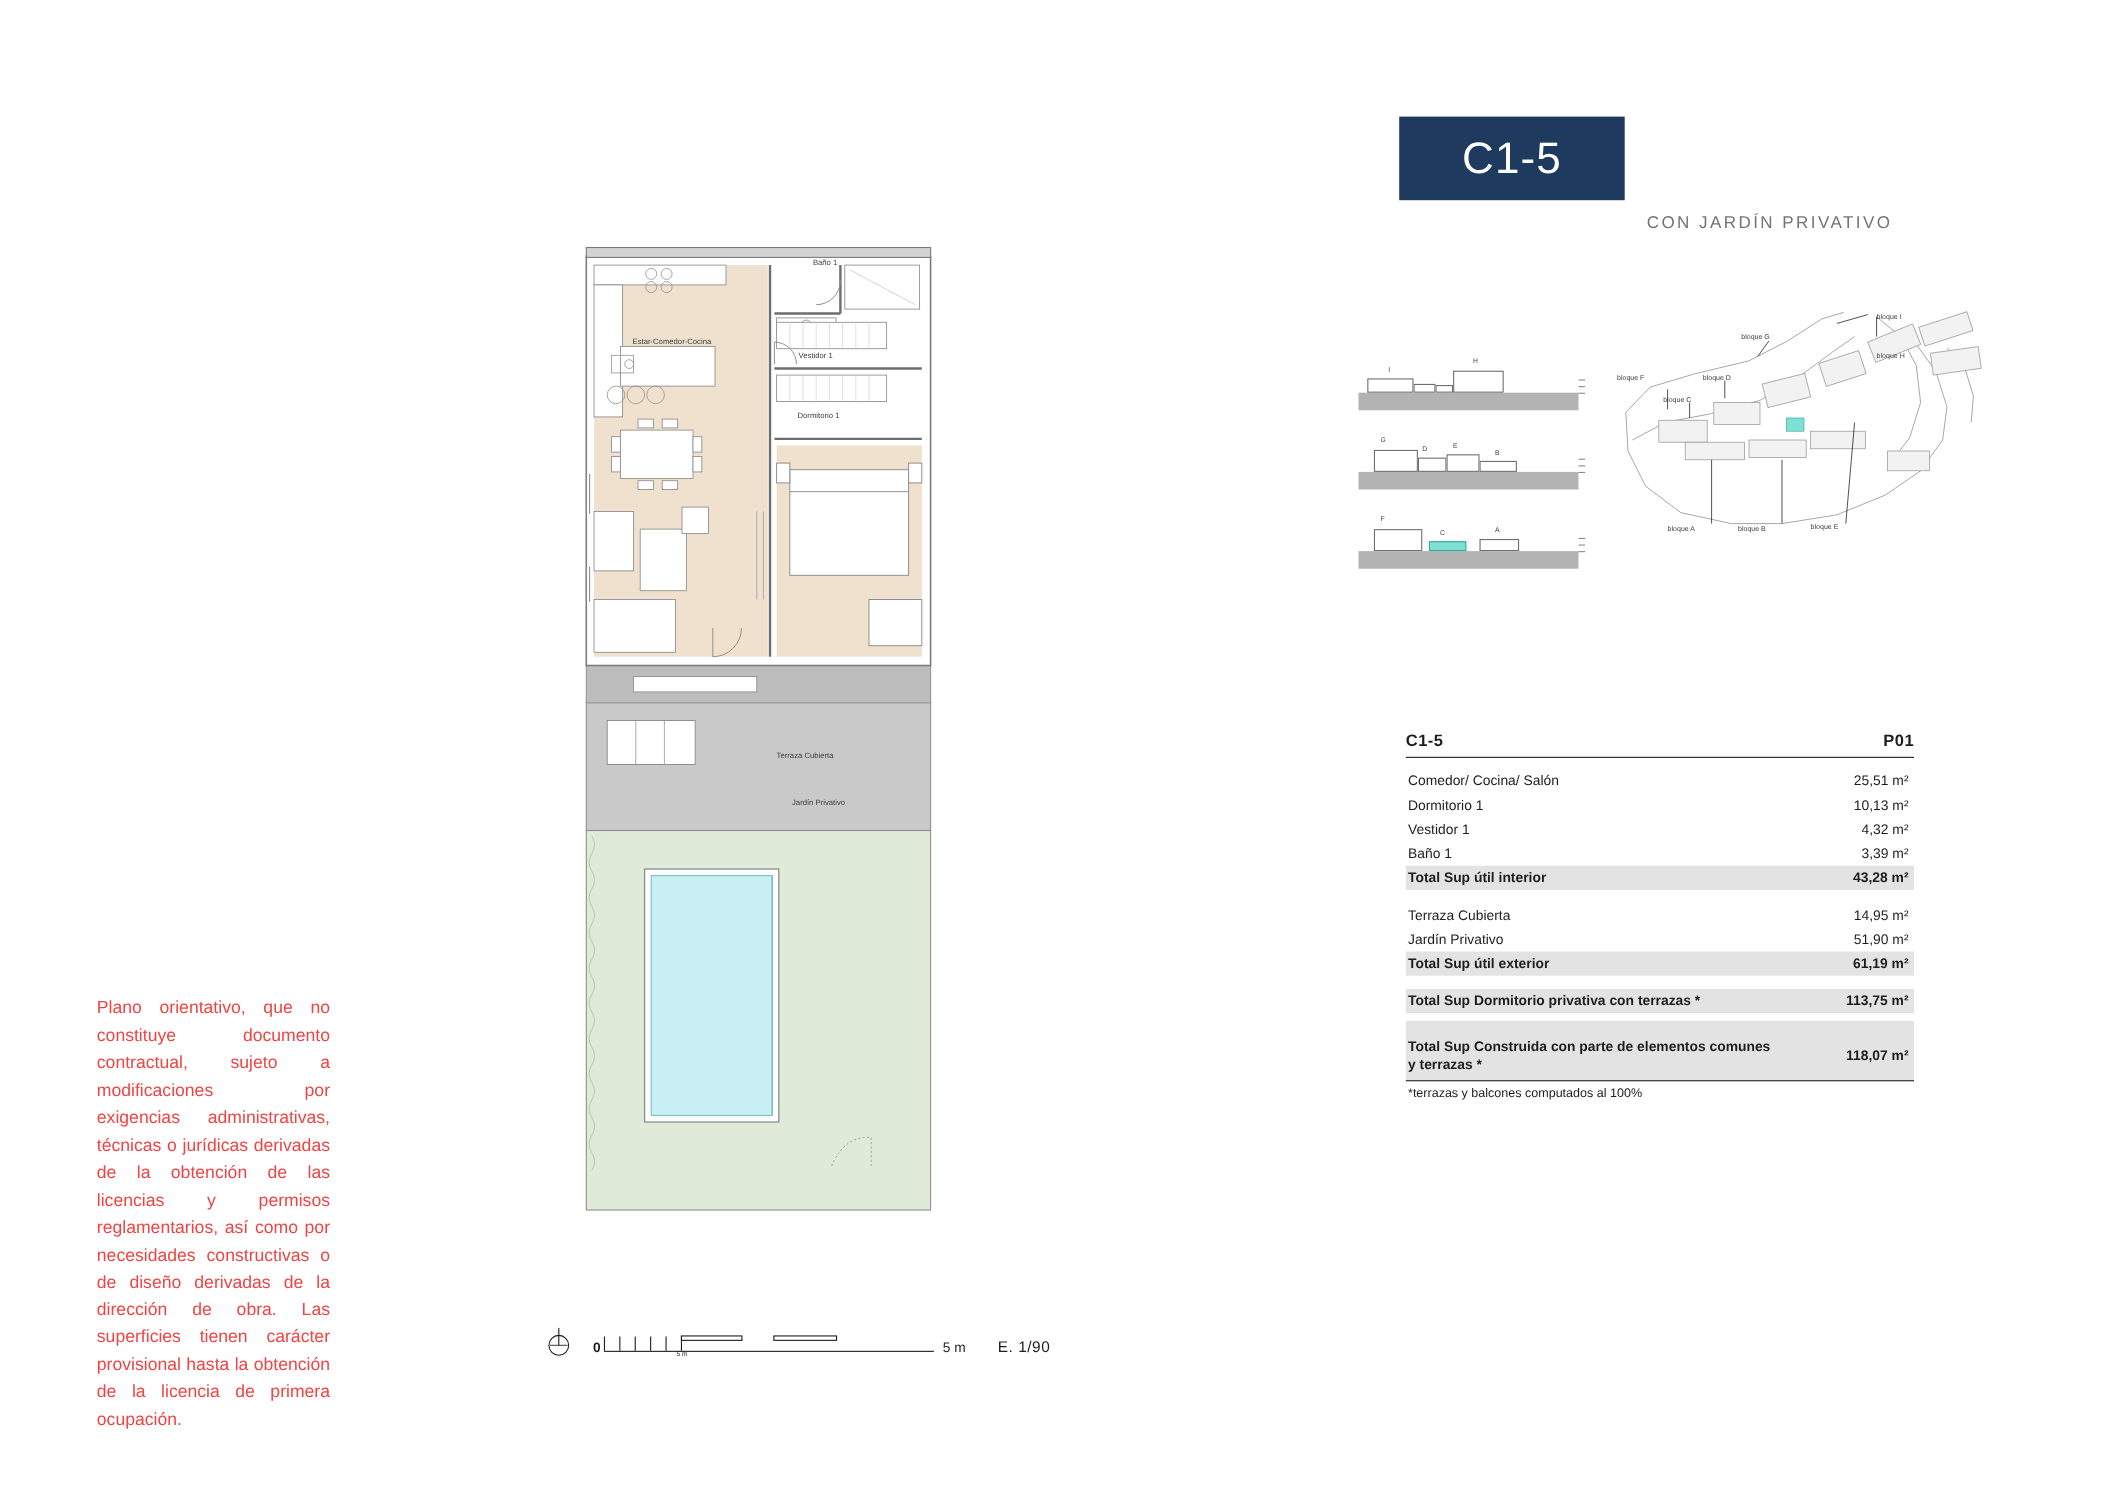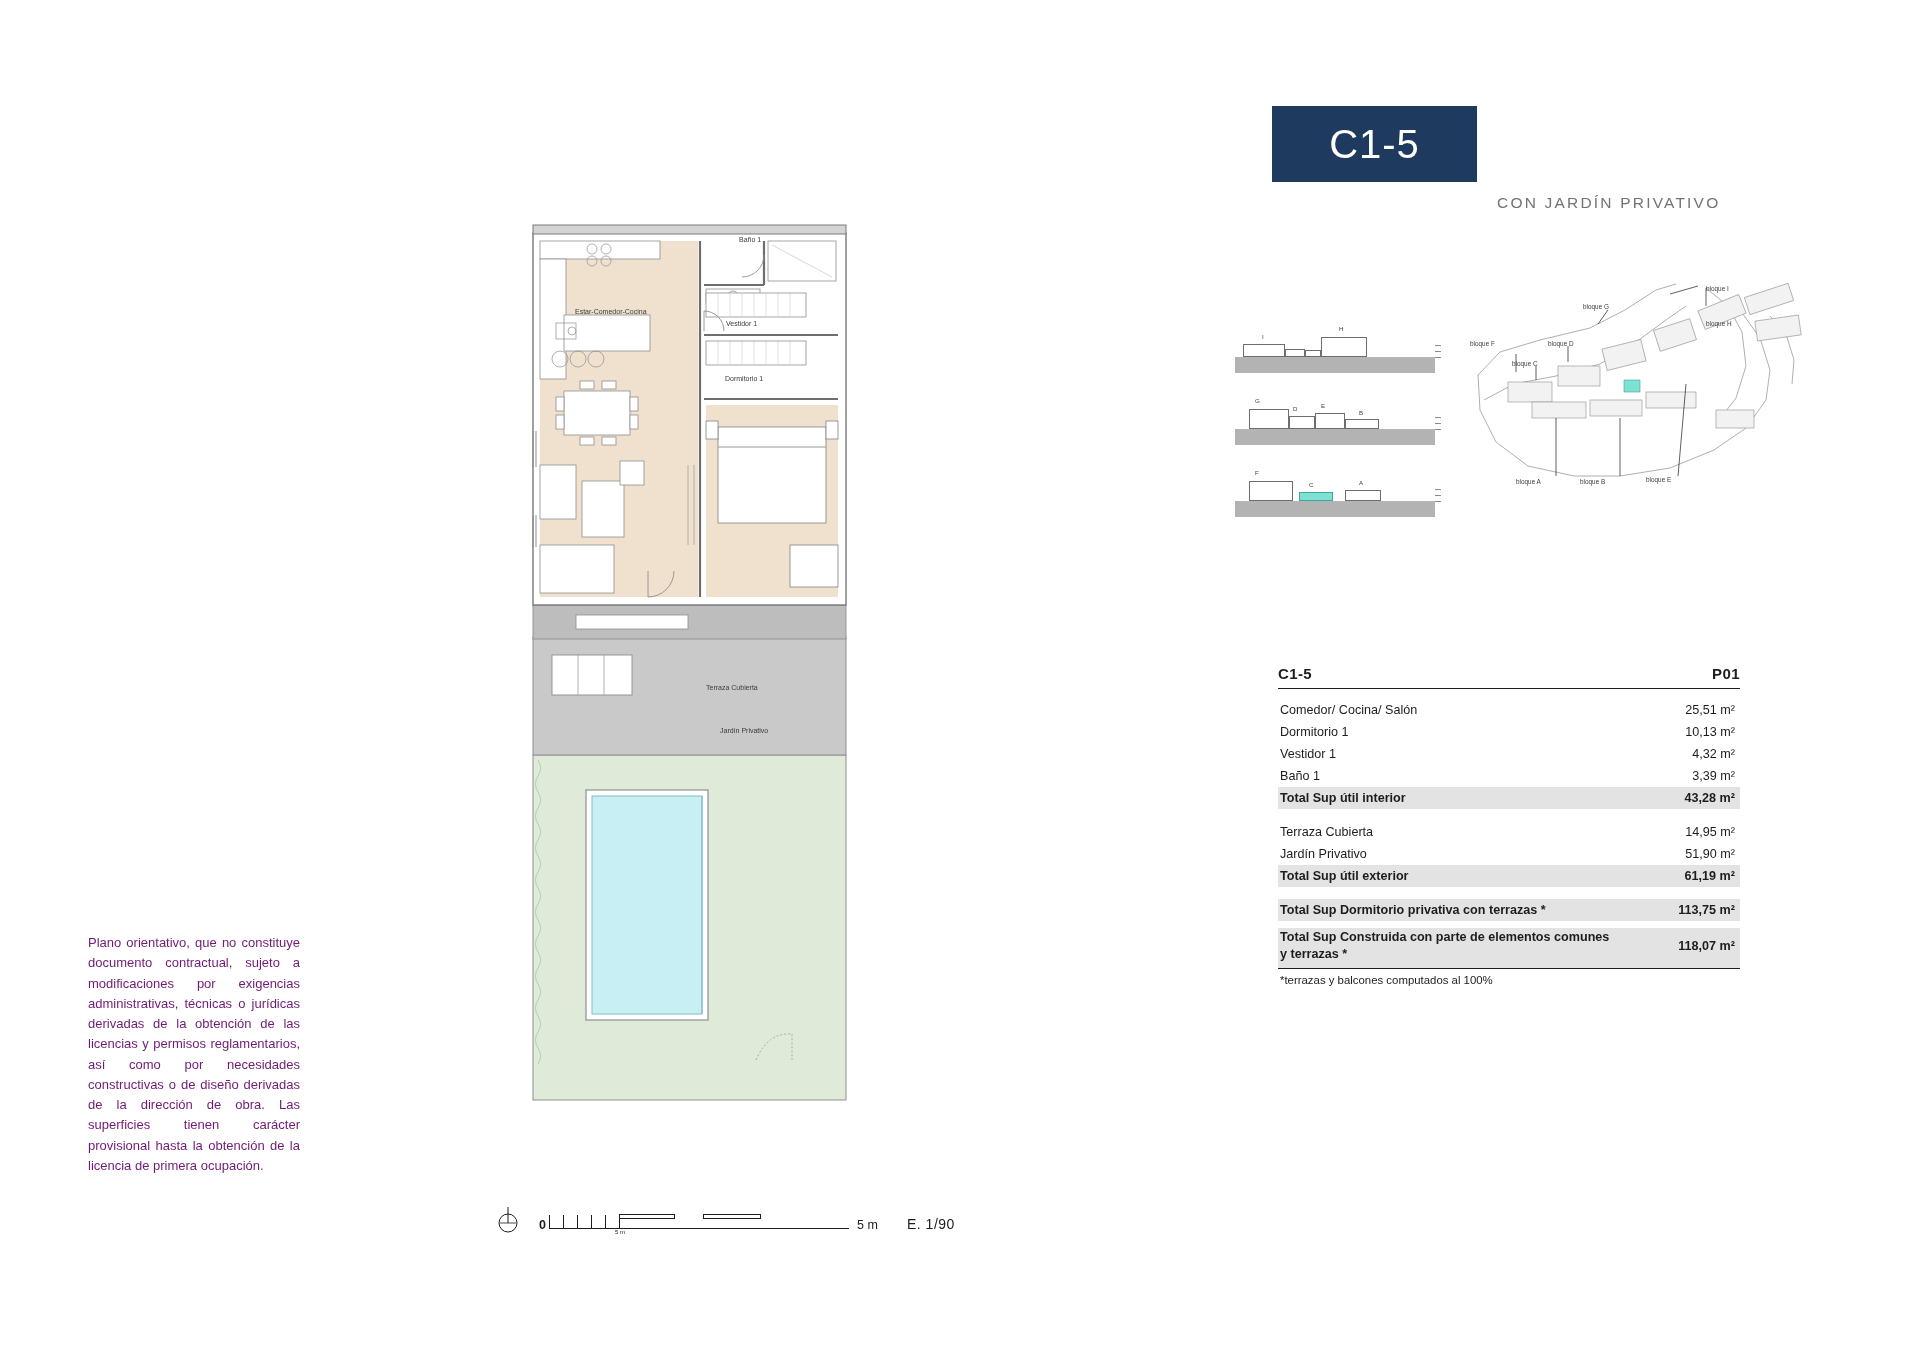--- a/index.html
+++ b/index.html
@@ -47,31 +47,31 @@
     border-bottom:1.4px solid #1d1d1b; padding-bottom:6px;
     font-size:15px; font-weight:700; letter-spacing:0.4px;
   }
   .rowgrp { margin-top:10px; }
   .row {
     display:flex; justify-content:space-between; align-items:center;
     font-size:12.6px; padding:2.5px 5px 2.5px 2px; line-height:1.35;
   }
   .row .val { white-space:nowrap; }
   .row.total { background:#e3e3e3; font-weight:700; }
-  .row.wide { padding-top:1px; padding-bottom:5px; }
+  .row.wide { padding-top:15px; padding-bottom:5px; }
   .row.wide .lbl { max-width:330px; }
   .spacer8 { height:12px; }
   .spacer4 { height:7px; }
   .footnote { font-size:11.4px; margin-top:5px; padding-left:2px; color:#1d1d1b; }
   .tbl-underline { border-bottom:1.1px solid #1d1d1b; margin-top:0; }
 
   
   .disclaimer {
     position:absolute; left:88px; top:905px; width:212px;
-    font-size:13px; line-height:1.56; color:#701a75; text-align:justify;margin-top:28px;
+    font-size:16px; line-height:1.56; color:#ef4444; text-align:justify;
   }
 
   
   .scalebar { position:absolute; left:495px; top:1205px; width:480px; height:48px; }
   .north { position:absolute; left:0; top:2px; width:26px; height:26px; }
   .sb-line { position:absolute; left:54px; top:23px; width:300px; height:1px; background:#1d1d1b; }
   .sb-zero { position:absolute; left:44px; top:13px; font-size:12.5px; font-weight:700; }
   .sb-5 { position:absolute; left:362px; top:13px; font-size:12.5px; }
   .sb-e { position:absolute; left:412px; top:11px; font-size:14px; font-weight:400; letter-spacing:0.5px; }
   .sb-ticks { position:absolute; left:54px; top:10px; width:300px; height:14px; }

